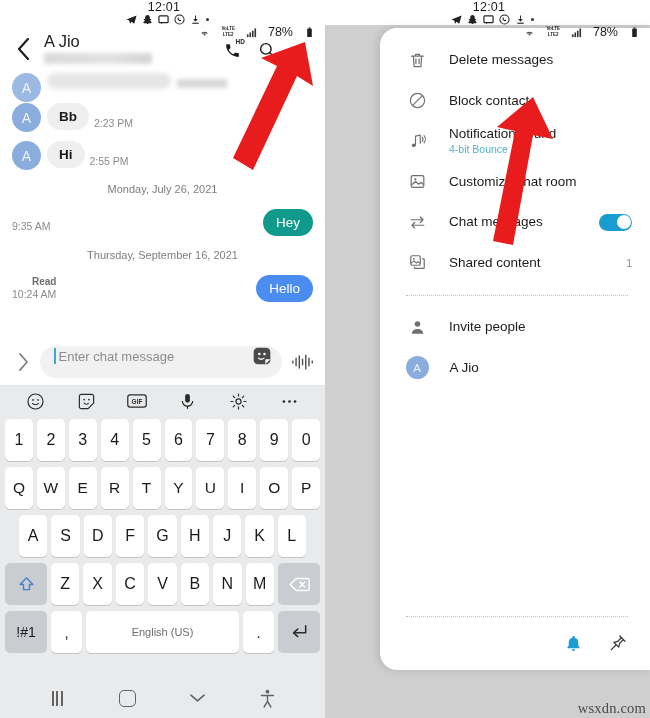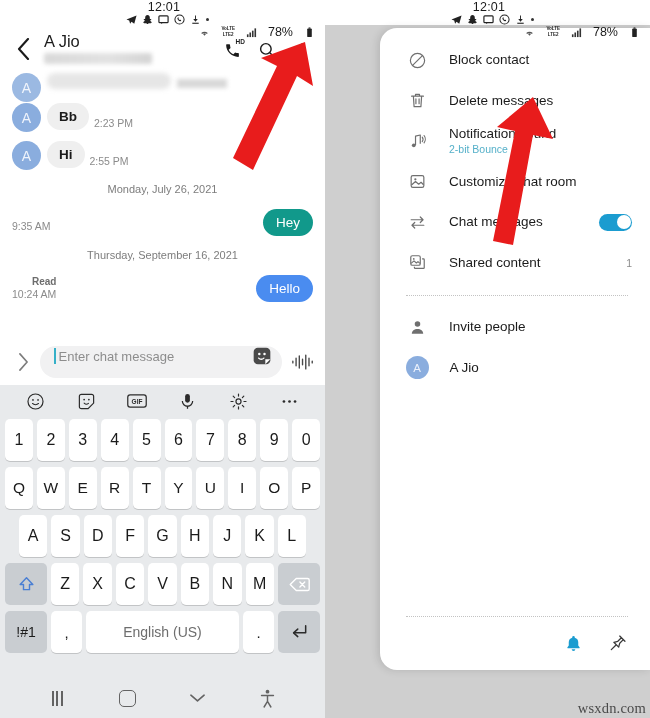--- a/index.html
+++ b/index.html
@@ -105,21 +105,21 @@
     display:flex; align-items:center; justify-content:center;
     font-size:16px; color:#1b1b1b; box-shadow: 0 1px 0 rgba(0,0,0,.16);
   }
   .kb-row.r2 .key { font-size:15.5px; }
   .kb-row.r3 { padding: 0 14px; }
   .kb-row.r4 .key.fn, .kb-row.r5 .key.fn { background:#c9cdd1; box-shadow:none; }
   .key.shift { flex: 0 0 42px; }
   .key.bksp { flex: 0 0 42px; }
   .key.sym { flex: 0 0 42px; font-size:14px; }
   .key.comma, .key.period { flex: 0 0 31px; font-size:15px; }
-  .key.space { flex: 1 1 auto; font-size:14px; color:#6d6d6d; }
+  .key.space { flex: 1 1 auto; font-size:11px; color:#6d6d6d; }
   .key.enter { flex: 0 0 42px; }
 
   
   .navbar { position:absolute; left:0; right:0; bottom:0; height:40px; background:#e8eaec;
             display:flex; align-items:center; justify-content:space-around; padding: 0 22px; }
   .navbar.grey { background:#d7d7d7; }
   .nav-ic { width:26px; height:26px; display:flex; align-items:center; justify-content:center; color:#636363; }
   .nav-recent { display:flex; gap:2.5px; }
   .nav-recent i { width:2px; height:15px; background:#636363; display:block; }
   .nav-home { width:17px; height:17px; border:1.8px solid #636363; border-radius:5px; }
@@ -558,49 +558,49 @@
           </svg>
       </div>
       <div class="g-field"></div>
     </div>
 
     <div class="sheet">
       <div class="menu-list">
           <div class="menu-item">
             <span class="mi-ic">
               <svg viewBox="0 0 24 24" width="19" height="19">
-                <circle cx="12" cy="12" r="9" fill="none" stroke="#6f6f6f" stroke-width="1.5"></circle>
-                <path d="M5.8 18.2 18.2 5.8" stroke="#6f6f6f" stroke-width="1.5"></path>
+                <path d="M4.5 6.5h15M9.5 6.5V4.2h5v2.3M6.8 6.5l.9 13.3h8.6l.9-13.3M10 10v6M14 10v6" fill="none" stroke="#6f6f6f" stroke-width="1.5" stroke-linecap="round" stroke-linejoin="round"></path>
               </svg>
             </span>
             <span class="mi-tx">
-              <div class="mi-label">Block contact</div>
+              <div class="mi-label">Delete messages</div>
             </span>
           </div>
           <div class="menu-item">
             <span class="mi-ic">
               <svg viewBox="0 0 24 24" width="19" height="19">
-                <path d="M4.5 6.5h15M9.5 6.5V4.2h5v2.3M6.8 6.5l.9 13.3h8.6l.9-13.3M10 10v6M14 10v6" fill="none" stroke="#6f6f6f" stroke-width="1.5" stroke-linecap="round" stroke-linejoin="round"></path>
+                <circle cx="12" cy="12" r="9" fill="none" stroke="#6f6f6f" stroke-width="1.5"></circle>
+                <path d="M5.8 18.2 18.2 5.8" stroke="#6f6f6f" stroke-width="1.5"></path>
               </svg>
             </span>
             <span class="mi-tx">
-              <div class="mi-label">Delete messages</div>
+              <div class="mi-label">Block contact</div>
             </span>
           </div>
           <div class="menu-item">
             <span class="mi-ic">
               <svg viewBox="0 0 24 24" width="19" height="19">
                 <path d="M9.5 16.5V5.2l6-1.4v11" fill="none" stroke="#6f6f6f" stroke-width="1.5" stroke-linejoin="round"></path>
                 <circle cx="7.3" cy="16.8" r="2.4" fill="#6f6f6f"></circle>
                 <path d="M18 6.5c1.2 1.6 1.2 4 0 5.6M20.3 4.4c2 2.6 2 6.8 0 9.4" fill="none" stroke="#6f6f6f" stroke-width="1.4" stroke-linecap="round"></path>
               </svg>
             </span>
             <span class="mi-tx">
               <div class="mi-label">Notification sound</div>
-              <div class="mi-sub">2-bit Bounce</div>
+              <div class="mi-sub">4-bit Bounce</div>
             </span>
           </div>
           <div class="menu-item">
             <span class="mi-ic">
               <svg viewBox="0 0 24 24" width="19" height="19">
                 <rect x="4" y="4.5" width="16" height="15" rx="2.2" fill="none" stroke="#6f6f6f" stroke-width="1.5"></rect>
                 <circle cx="9.3" cy="9.3" r="1.4" fill="#6f6f6f"></circle>
                 <path d="M4.4 16.5 9.5 12l4 3.4 3-2.4 3.1 3.1" fill="none" stroke="#6f6f6f" stroke-width="1.5" stroke-linejoin="round"></path>
               </svg>
             </span>

